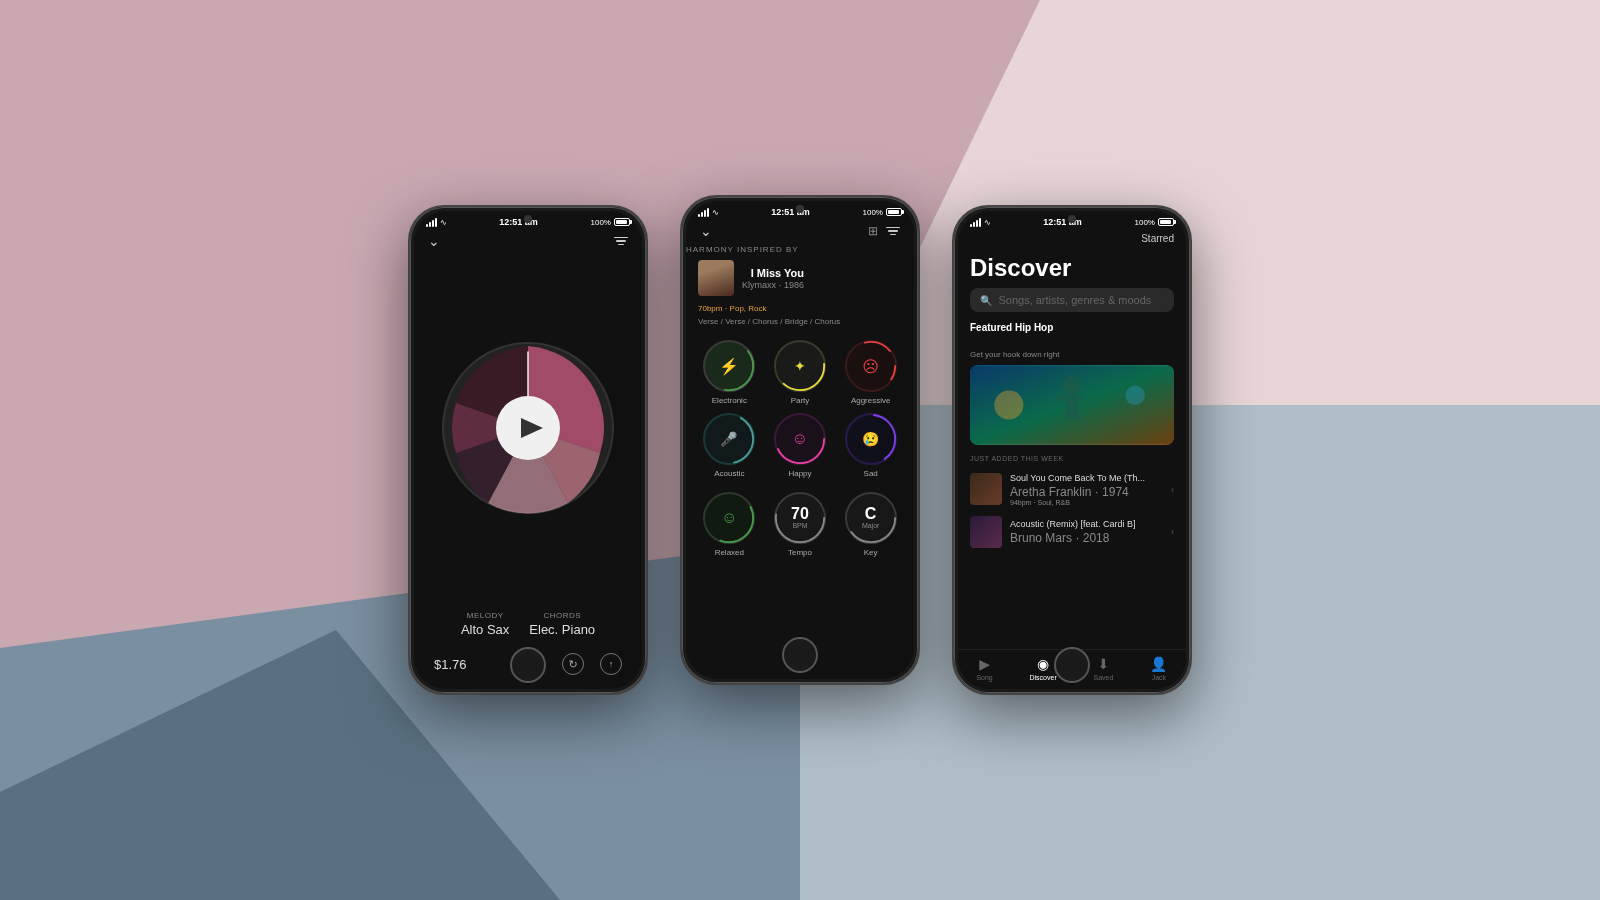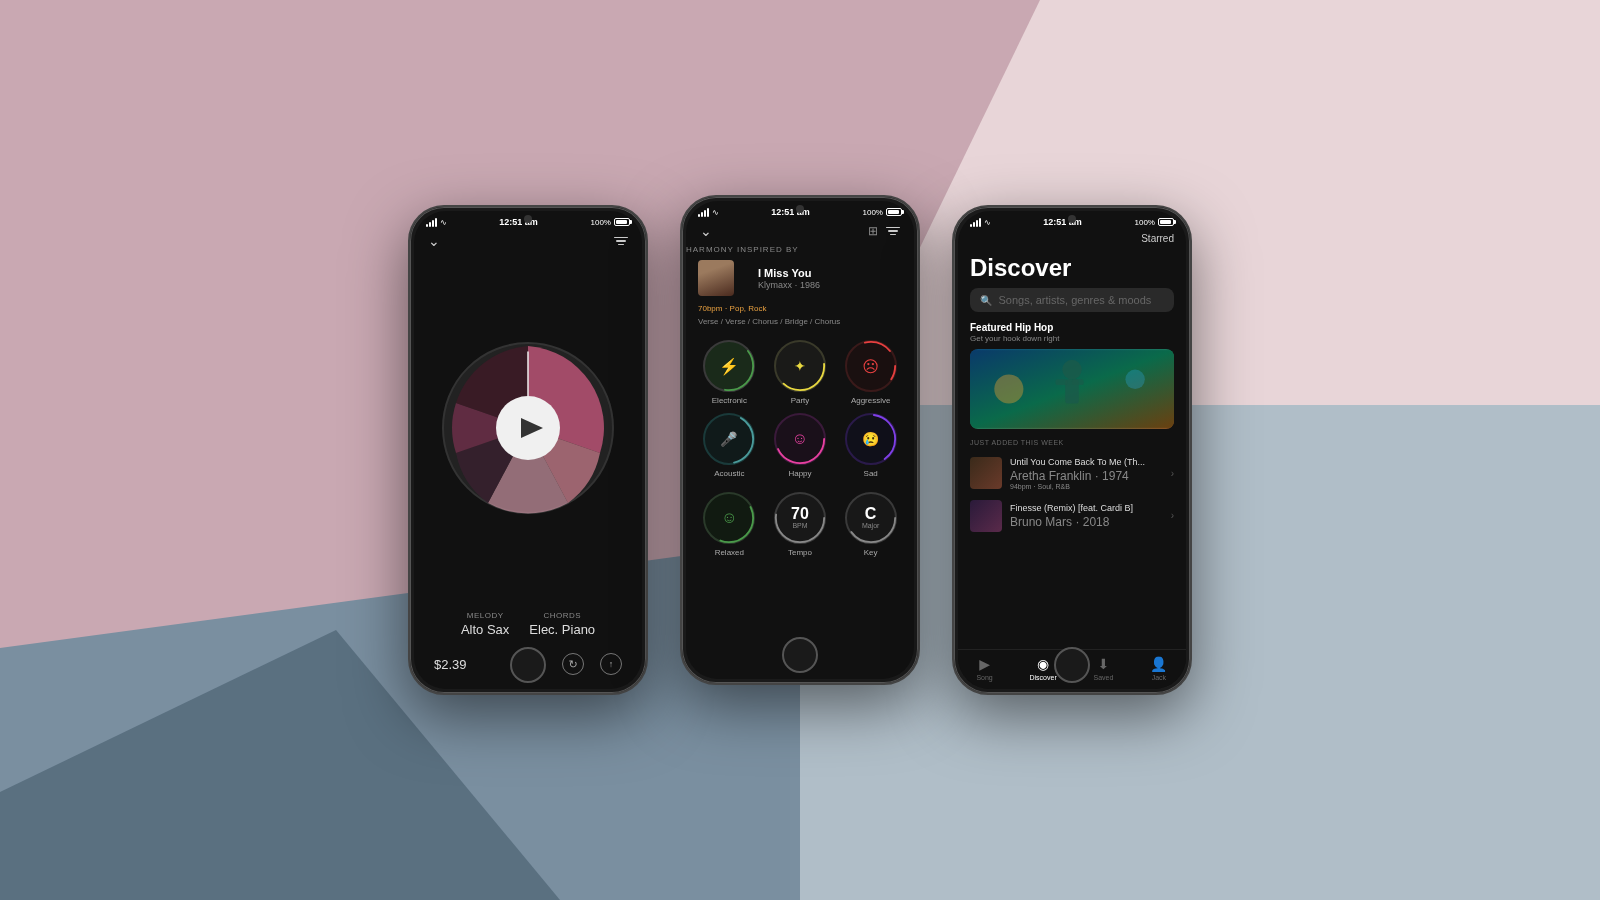--- a/index.html
+++ b/index.html
@@ -273,21 +273,22 @@
       color: #888;
       letter-spacing: 1px;
       text-transform: uppercase;
       padding: 2px 0 6px;
     }
 
     .song-card {
       display: flex;
       align-items: center;
       padding: 0 12px 8px;
-      gap: 24px;
+      gap: 8px;
+      text-align: right;
     }
     .song-thumb {
       width: 36px; height: 36px;
       border-radius: 4px;
       background: linear-gradient(135deg, #8b6a4e, #5a3a2e);
       overflow: hidden;
       flex-shrink: 0;
       display: flex;
       align-items: center;
       justify-content: center;
@@ -412,20 +413,21 @@
     .featured-label {
       font-size: 10px;
       font-weight: 700;
       color: #fff;
       padding: 2px 12px 1px;
     }
     .featured-sub {
       font-size: 8px;
       color: #888;
       padding: 0 12px 6px;
+      margin-top: 16px;
     }
     .featured-image {
       margin: 0 12px 10px;
       height: 80px;
       border-radius: 8px;
       background: linear-gradient(135deg, #1a6a8a, #2a9a5a, #a07030);
       overflow: hidden;
       position: relative;
     }
     .featured-image-inner {
@@ -586,21 +588,21 @@
             <div class="instr-type">MELODY</div>
             <div class="instr-name">Alto Sax</div>
           </div>
           <div class="instr-group">
             <div class="instr-type">CHORDS</div>
             <div class="instr-name">Elec. Piano</div>
           </div>
         </div>
 
         <div class="phone1-bottom">
-          <span class="price-tag">$2.39</span>
+          <span class="price-tag">$1.76</span>
           <div class="bottom-icons">
             <div class="icon-circle">↻</div>
             <div class="icon-circle" style="font-size:9px;">↑</div>
           </div>
         </div>
       </div>
     </div>
     <div class="phone-home-button"></div>
   </div>
 
@@ -830,35 +832,35 @@
               <circle cx="170" cy="30" r="10" fill="#30a8e8" opacity="0.3"></circle>
             </svg>
           </div>
         </div>
 
         <div class="just-added">JUST ADDED THIS WEEK</div>
 
         <div class="song-list-item">
           <div class="song-list-thumb thumb-aretha" style="border-radius:4px;"></div>
           <div class="song-list-info">
-            <div class="song-list-title">Until You Come Back To Me (Th...</div>
+            <div class="song-list-title">Soul You Come Back To Me (Th...</div>
             <div class="song-list-artist">
               <span>Aretha Franklin</span>
               <span> · </span>
               <span>1974</span>
             </div>
             <div class="song-list-meta">94bpm · Soul, R&amp;B</div>
           </div>
           <span class="song-list-chevron">›</span>
         </div>
 
         <div class="song-list-item">
           <div class="song-list-thumb thumb-finesse" style="border-radius:4px;"></div>
           <div class="song-list-info">
-            <div class="song-list-title">Finesse (Remix) [feat. Cardi B]</div>
+            <div class="song-list-title">Acoustic (Remix) [feat. Cardi B]</div>
             <div class="song-list-artist">
               <span>Bruno Mars</span>
               <span> · </span>
               <span>2018</span>
             </div>
           </div>
           <span class="song-list-chevron">›</span>
         </div>
 
         <div class="tab-bar">

